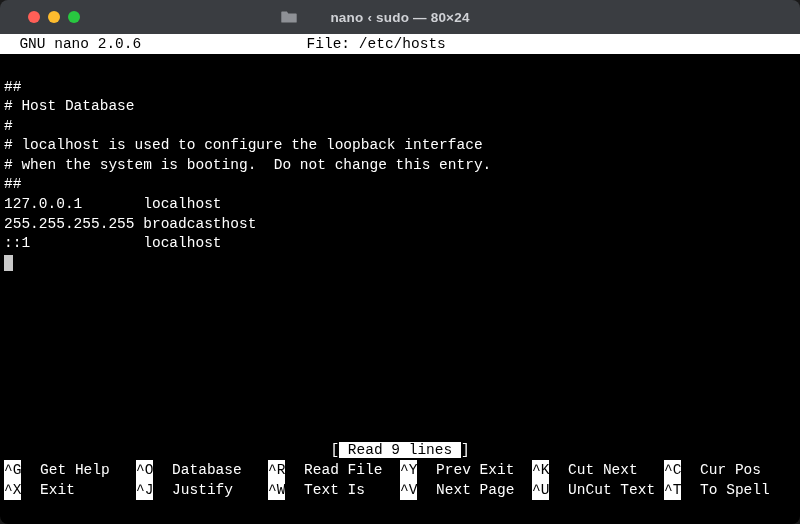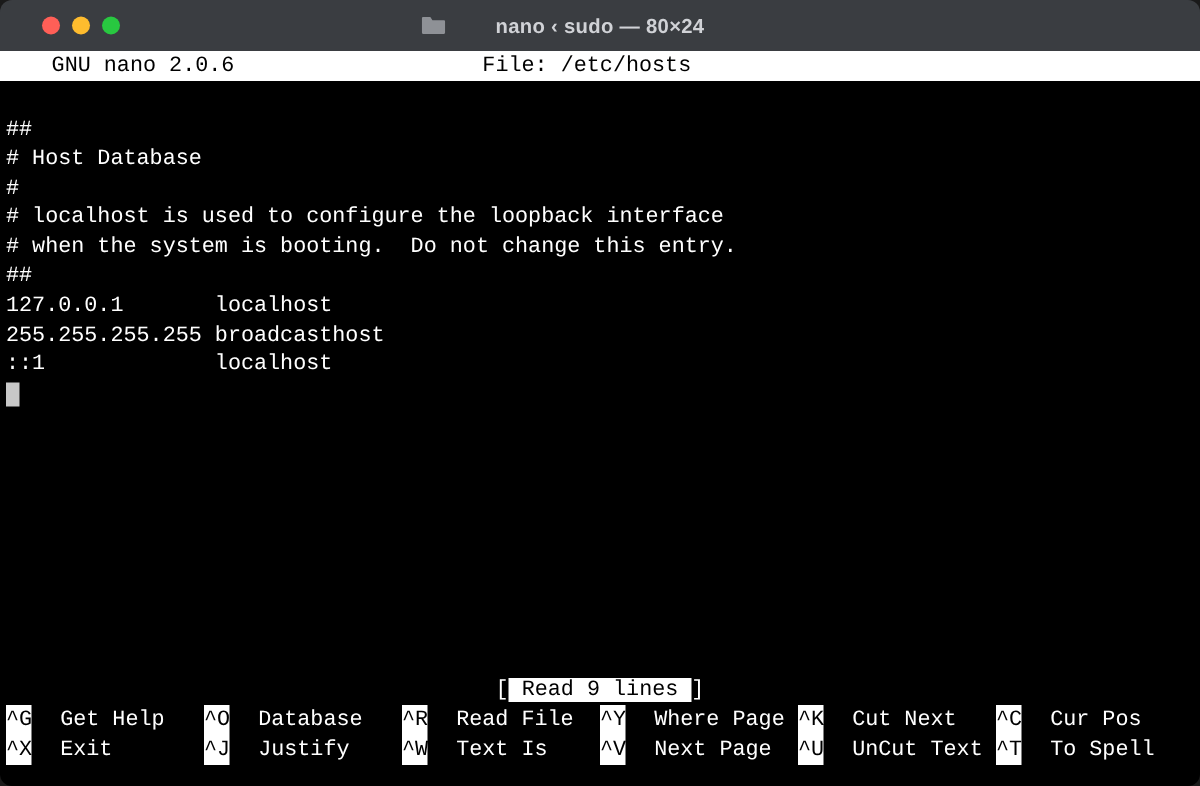--- a/index.html
+++ b/index.html
@@ -57,38 +57,38 @@
     display: flex;
     flex-direction: column;
   }
   .header-bar {
     background: #fff;
     color: #000;
     height: 20px;
     line-height: 20px;
     display: flex;
     white-space: pre;
-    padding: 0 17px;
+    padding: 0 2px;
   }
   .editor {
     flex: 1;
     padding: 4px 4px 0 4px;
     white-space: pre;
     line-height: 1.35;
     position: relative;
   }
   .cursor-block {
     display: inline-block;
     width: 0.62em;
     height: 1.1em;
     background: #c8c8c8;
     vertical-align: text-bottom;
   }
   .footer {
-    padding-bottom: 14px;
+    padding-bottom: 24px;
   }
   .status-line {
     text-align: center;
     color: #fff;
     height: 20px;
     line-height: 20px;
     white-space: pre;
   }
   .status-box {
     background: #fff;
@@ -159,21 +159,21 @@
 <span class="cursor-block"></span>
   </div>
 
   <div class="footer">
     <div class="status-line">[<span class="status-box"> Read 9 lines </span>]</div>
 
     <div class="shortcut-row">
       <div class="shortcut"><span class="key">^G</span><span class="lbl"> Get Help</span></div>
       <div class="shortcut"><span class="key">^O</span><span class="lbl"> Database</span></div>
       <div class="shortcut"><span class="key">^R</span><span class="lbl"> Read File</span></div>
-      <div class="shortcut"><span class="key">^Y</span><span class="lbl"> Where Page</span></div>
+      <div class="shortcut"><span class="key">^Y</span><span class="lbl"> Prev Exit</span></div>
       <div class="shortcut"><span class="key">^K</span><span class="lbl"> Cut Next</span></div>
       <div class="shortcut"><span class="key">^C</span><span class="lbl"> Cur Pos</span></div>
     </div>
 
     <div class="shortcut-row">
       <div class="shortcut"><span class="key">^X</span><span class="lbl"> Exit</span></div>
       <div class="shortcut"><span class="key">^J</span><span class="lbl"> Justify</span></div>
       <div class="shortcut"><span class="key">^W</span><span class="lbl"> Text Is</span></div>
       <div class="shortcut"><span class="key">^V</span><span class="lbl"> Next Page</span></div>
       <div class="shortcut"><span class="key">^U</span><span class="lbl"> UnCut Text</span></div>

